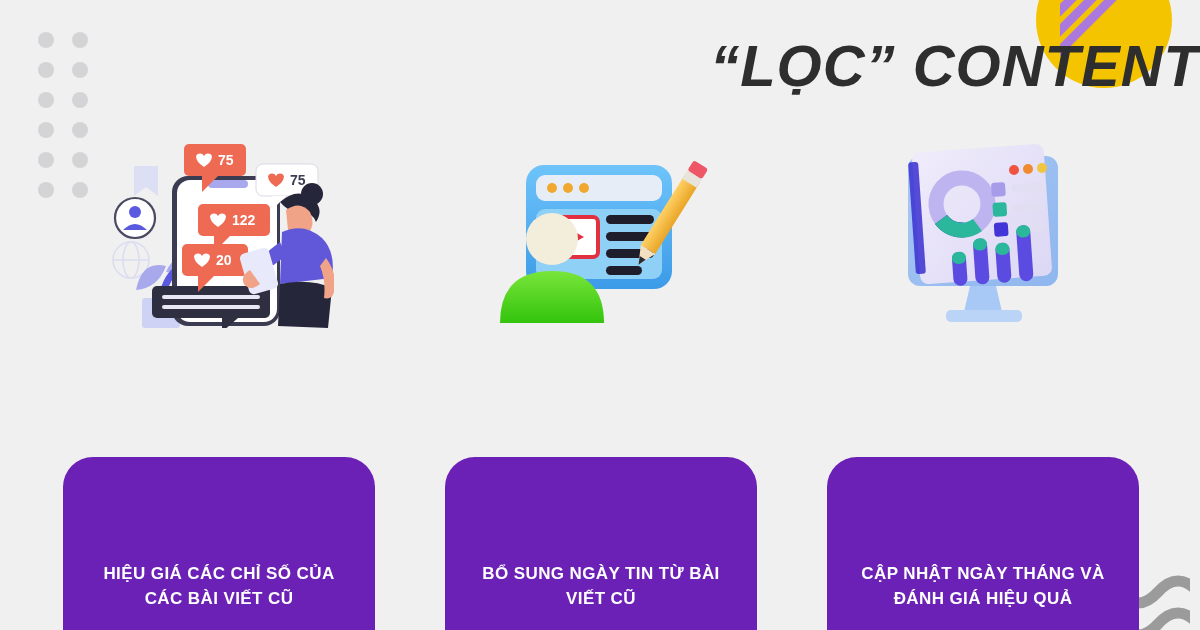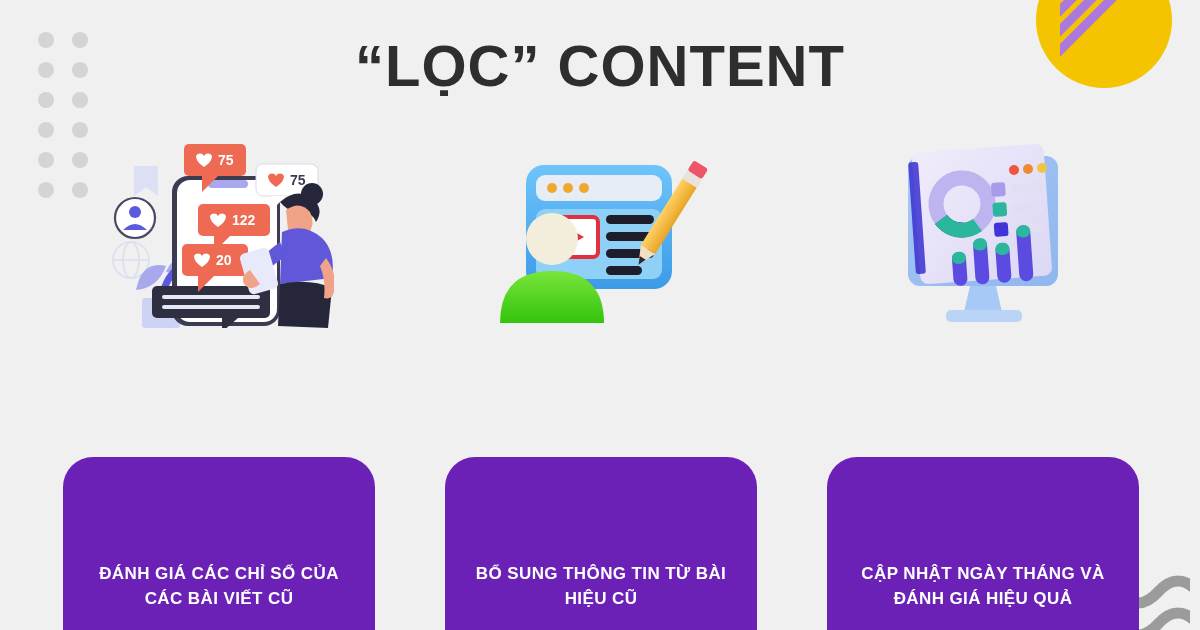--- a/index.html
+++ b/index.html
@@ -26,23 +26,23 @@
   #stripe-wrap { right:-10px; top:-6px; width:150px; height:120px; overflow:hidden; }
   #stripe-wrap i { position:absolute; width:9px; height:210px; background:#AB79DE;
                    border-radius:5px; transform:rotate(45deg);
                    transform-origin:top left; }
 
   #wave-wrap { right:10px; bottom:-6px; width:200px; height:70px; overflow:hidden; }
 
   
   #page-title {
     position:absolute; top:36px; left:0; width:100%;
-    text-align:center;
+    text-align:right;
     font-size:58px; font-weight:bold; letter-spacing:1px;
-    color:#2E2E2E; line-height:1.05;
+    color:#2E2E2E; line-height:1.05;font-style:italic;
   }
 
   
   .columns { position:absolute; top:12px; left:0; width:1200px; height:630px; }
   .col { position:absolute; width:312px; top:120px; }
   .col.c0 { left:63px; }
   .col.c1 { left:445px; }
   .col.c2 { left:827px; }
 
   .illus { height:196px; display:flex; align-items:flex-end; justify-content:center; }
@@ -162,21 +162,21 @@
         <path d="M182 72 q14 -10 24 2 q6 12 -2 22 l-20 -4z" fill="#F0A387"></path>
         <path d="M178 94 q22 -10 40 6 q14 14 10 40 l-52 6z" fill="#6157D9"></path>
         <path d="M176 104 q-22 16 -30 30 q-4 8 6 8 q10 -10 30 -24z" fill="#6157D9"></path>
         <rect x="140" y="112" width="30" height="42" rx="5" fill="#E8EAFB" transform="rotate(-16 155 133)"></rect>
         <path d="M146 132 q-10 6 -6 14 q6 8 16 0z" fill="#F0A387"></path>
         <path d="M176 146 q30 -6 52 4 l-4 40 l-50 -2z" fill="#26263A"></path>
         <path d="M222 120 q12 16 8 34 q-2 8 -10 6 q2 -18 -4 -32z" fill="#F0A387"></path>
       </svg>
     </div>
     <div class="card">
-      <span class="card-text">ĐÁNH GIÁ CÁC CHỈ SỐ CỦA CÁC BÀI VIẾT CŨ</span>
+      <span class="card-text">HIỆU GIÁ CÁC CHỈ SỐ CỦA CÁC BÀI VIẾT CŨ</span>
     </div>
   </div>
 
   <div class="col c1">
     <div class="illus">
       <svg width="215" height="175" viewBox="0 0 215 175">
         <defs>
           <linearGradient id="blu" x1="0" y1="0" x2="0" y2="1">
             <stop offset="0" stop-color="#6EC4FA"></stop>
               <stop offset="1" stop-color="#3C9BE8"></stop>
@@ -212,21 +212,21 @@
           <rect x="168" y="2" width="17" height="12" rx="3" fill="#EE5566"></rect>
           <path d="M168 102 l8.5 18 l8.5 -18 z" fill="#F3E0C0"></path>
           <path d="M173 112 l3.5 8 l3.5 -8 z" fill="#2B2B33"></path>
         </g>
 
         <circle cx="58" cy="86" r="26" fill="#F3EEDC"></circle>
         <path d="M6 170 q0 -52 52 -52 q52 0 52 52 z" fill="url(#grn)"></path>
       </svg>
     </div>
     <div class="card">
-      <span class="card-text">BỔ SUNG THÔNG TIN TỪ BÀI HIỆU CŨ</span>
+      <span class="card-text">BỔ SUNG NGÀY TIN TỪ BÀI VIẾT CŨ</span>
     </div>
   </div>
 
   <div class="col c2">
     <div class="illus">
       <svg width="195" height="190" viewBox="0 0 195 190">
         <defs>
           <linearGradient id="mon" x1="0" y1="0" x2="1" y2="1">
             <stop offset="0" stop-color="#A8C8F5"></stop>
               <stop offset="1" stop-color="#8FB6EE"></stop>

